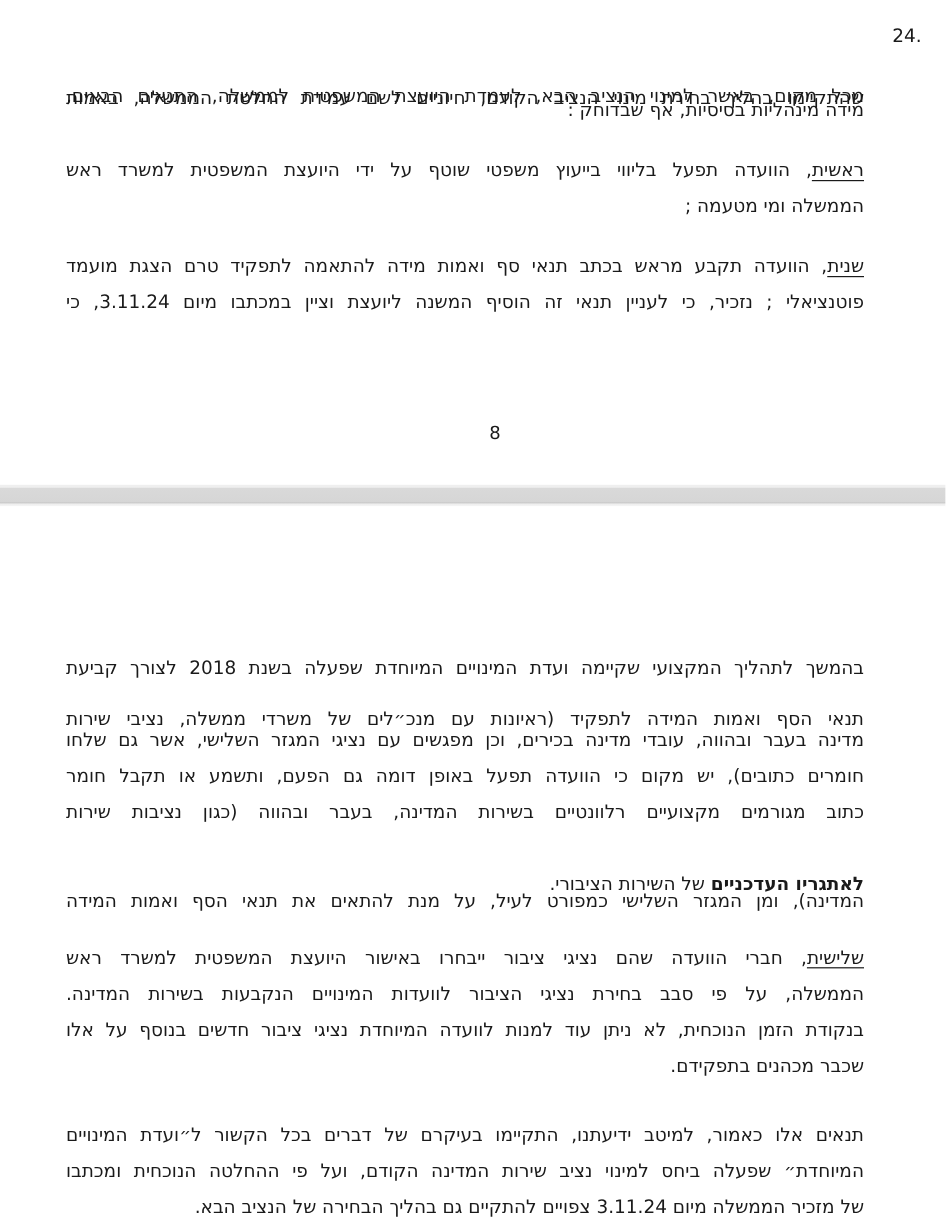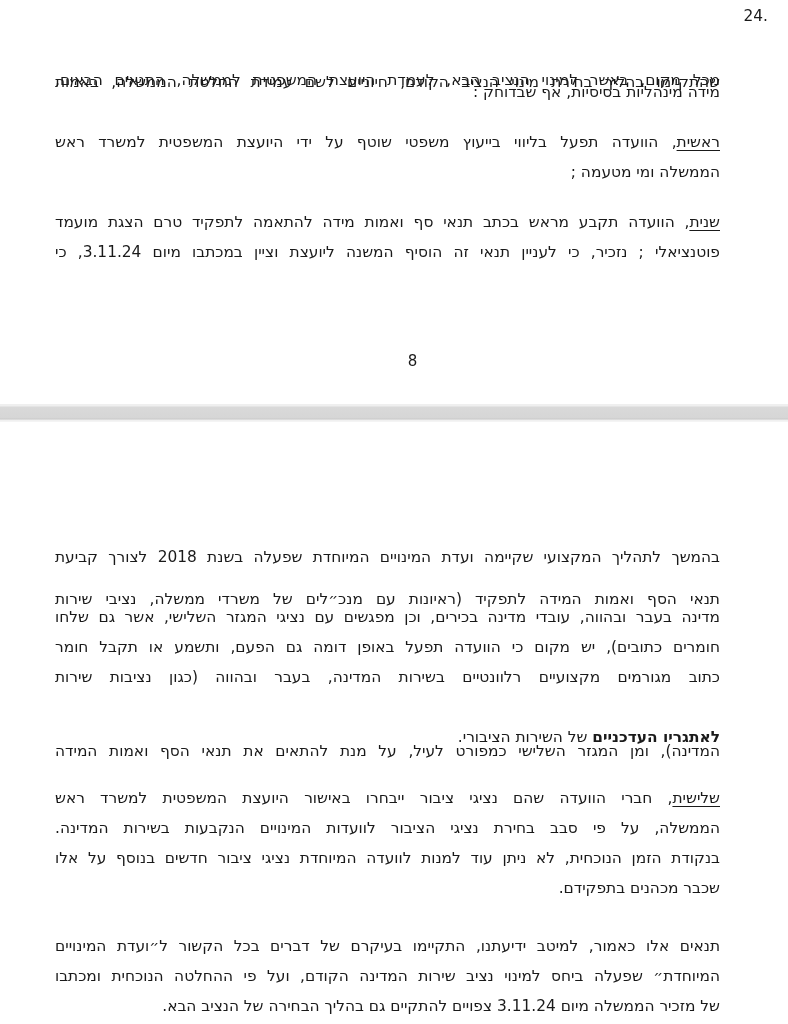--- a/index.html
+++ b/index.html
@@ -36,21 +36,21 @@
     position:absolute; left:0; width:825px; text-align:center;
     font-size:15px; top:352px;
   }
 </style>
 </head>
 <body>
 
 <div class="scrollbar"></div>
 
 <div class="page" id="page1">
-  <span class="num" style="top:6px;">24.</span>
+  <span class="num" style="top:20px;">24.</span>
   <div class="line block-text" style="top:22px;margin-top:48px;">מכל מקום, באשר למינוי הנציב הבא, לעמדת היועצת המשפטית לממשלה, התנאים הבאים,</div>
   <div class="line block-text" style="top:52px;margin-top:20px;">שהתקיימו בהליך בחירת מינוי הנציב הקודם, חיוניים לשם עמידת החלטת הממשלה, באמות</div>
   <div class="line block-text last" style="top:82px;">מידה מינהליות בסיסיות, אף שבדוחק :</div>
 
   <div class="line block-text" style="top:132px;"><span class="u">ראשית</span><span>, הוועדה תפעל בליווי בייעוץ משפטי שוטף על ידי היועצת המשפטית למשרד ראש</span></div>
   <div class="line block-text last" style="top:162px;">הממשלה ומי מטעמה ;</div>
 
   <div class="line block-text" style="top:212px;"><span class="u">שנית</span><span>, הוועדה תקבע מראש בכתב תנאי סף ואמות מידה להתאמה לתפקיד טרם הצגת מועמד</span></div>
   <div class="line block-text" style="top:242px;">פוטנציאלי ; נזכיר, כי לעניין תנאי זה הוסיף המשנה ליועצת וציין במכתבו מיום 3.11.24, כי</div>
 

